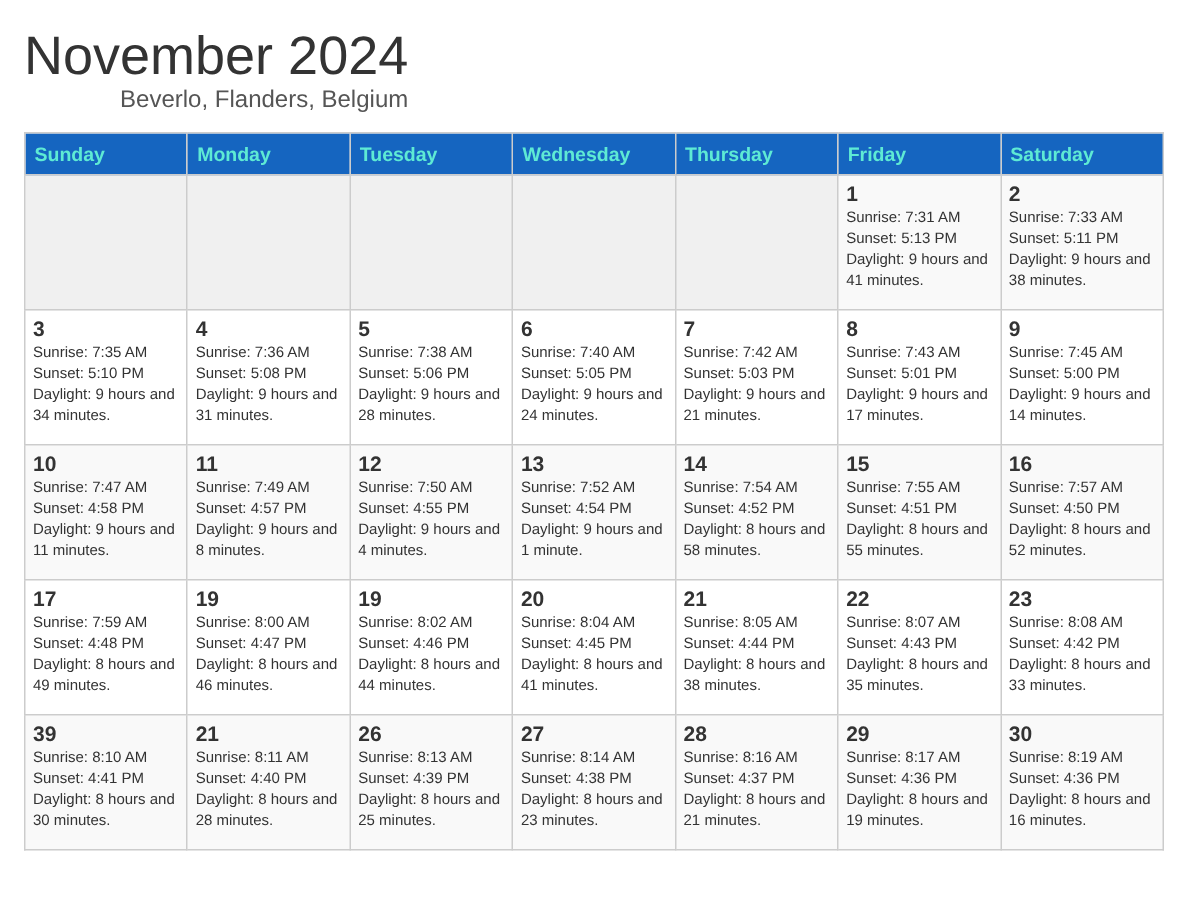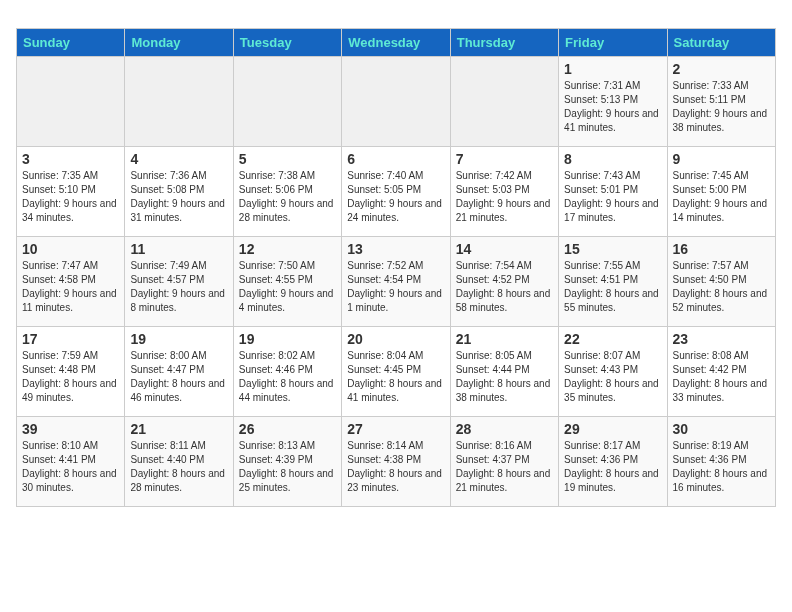--- a/index.html
+++ b/index.html
@@ -91,20 +91,22 @@
     }
     .row-shaded td.empty, .row-white td.empty {
       background: #f0f0f0;
     }
   </style>
 </head>
 <body>
 
 <div class="header-area">
   <div class="title-area">
+    <div class="month-title">November 2024</div>
+    <div class="location-title">Beverlo, Flanders, Belgium</div>
   </div>
 </div>
 
 <table class="calendar">
   <thead>
     <tr>
     <th>Sunday</th>
         <th>Monday</th>
         <th>Tuesday</th>
         <th>Wednesday</th>

